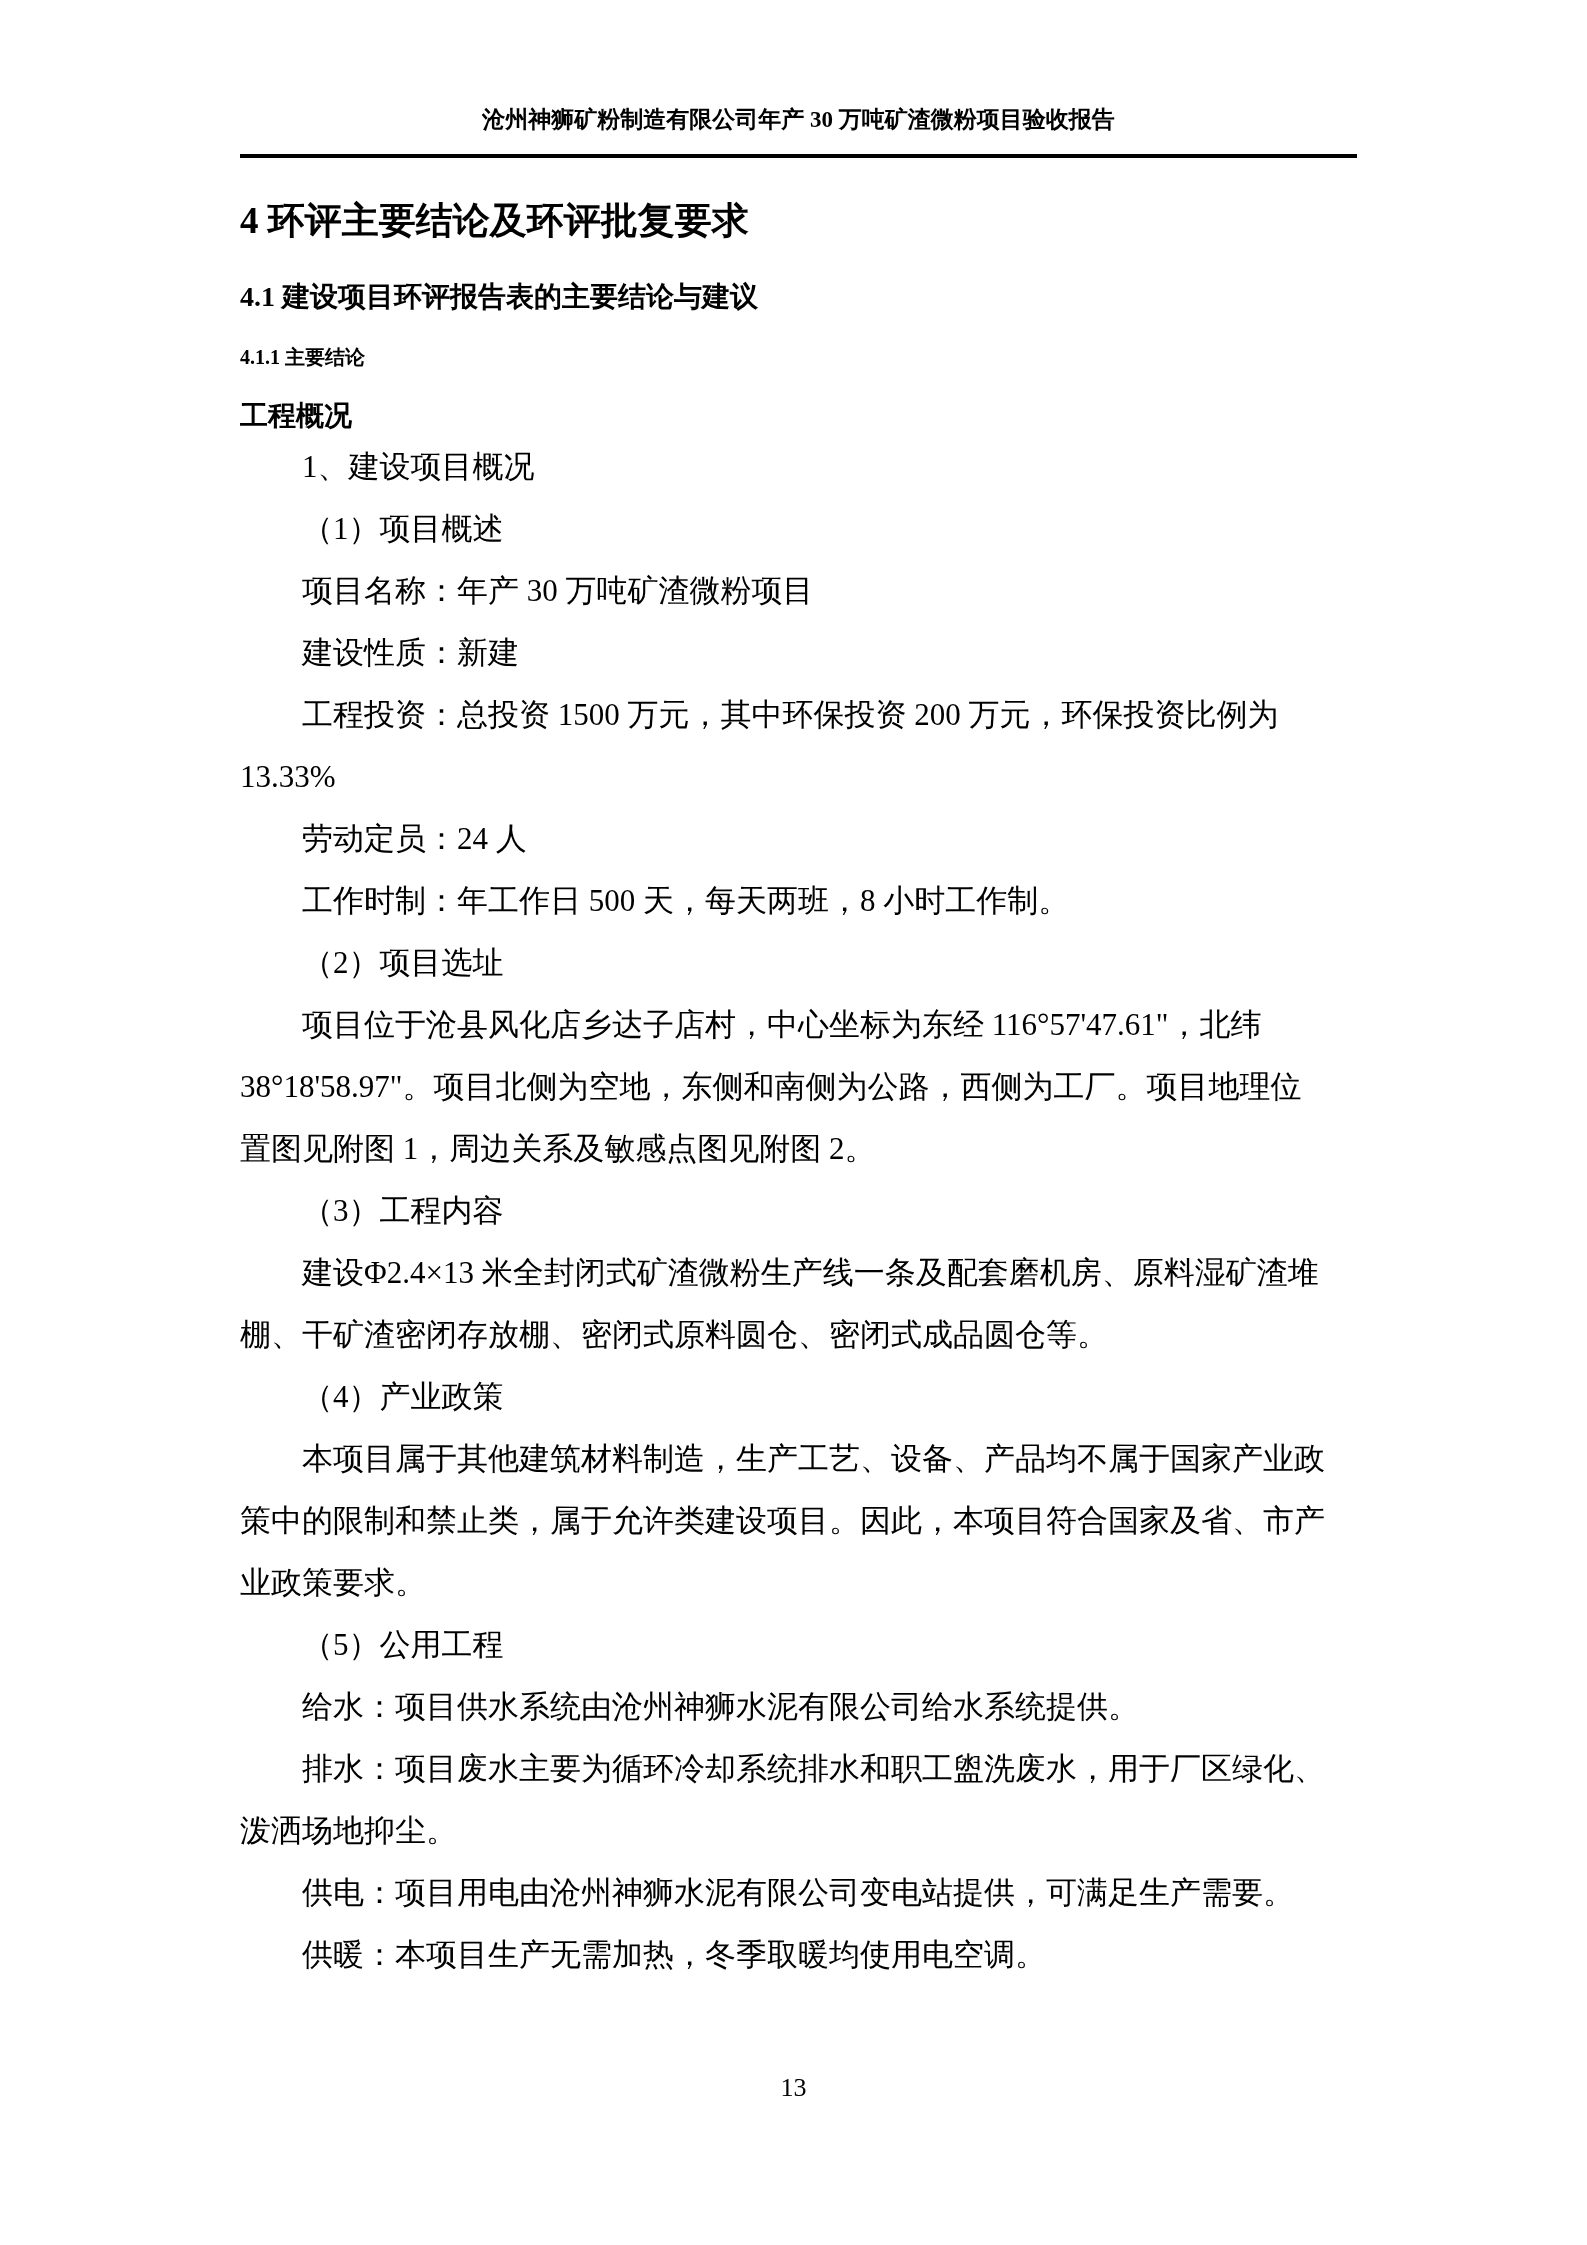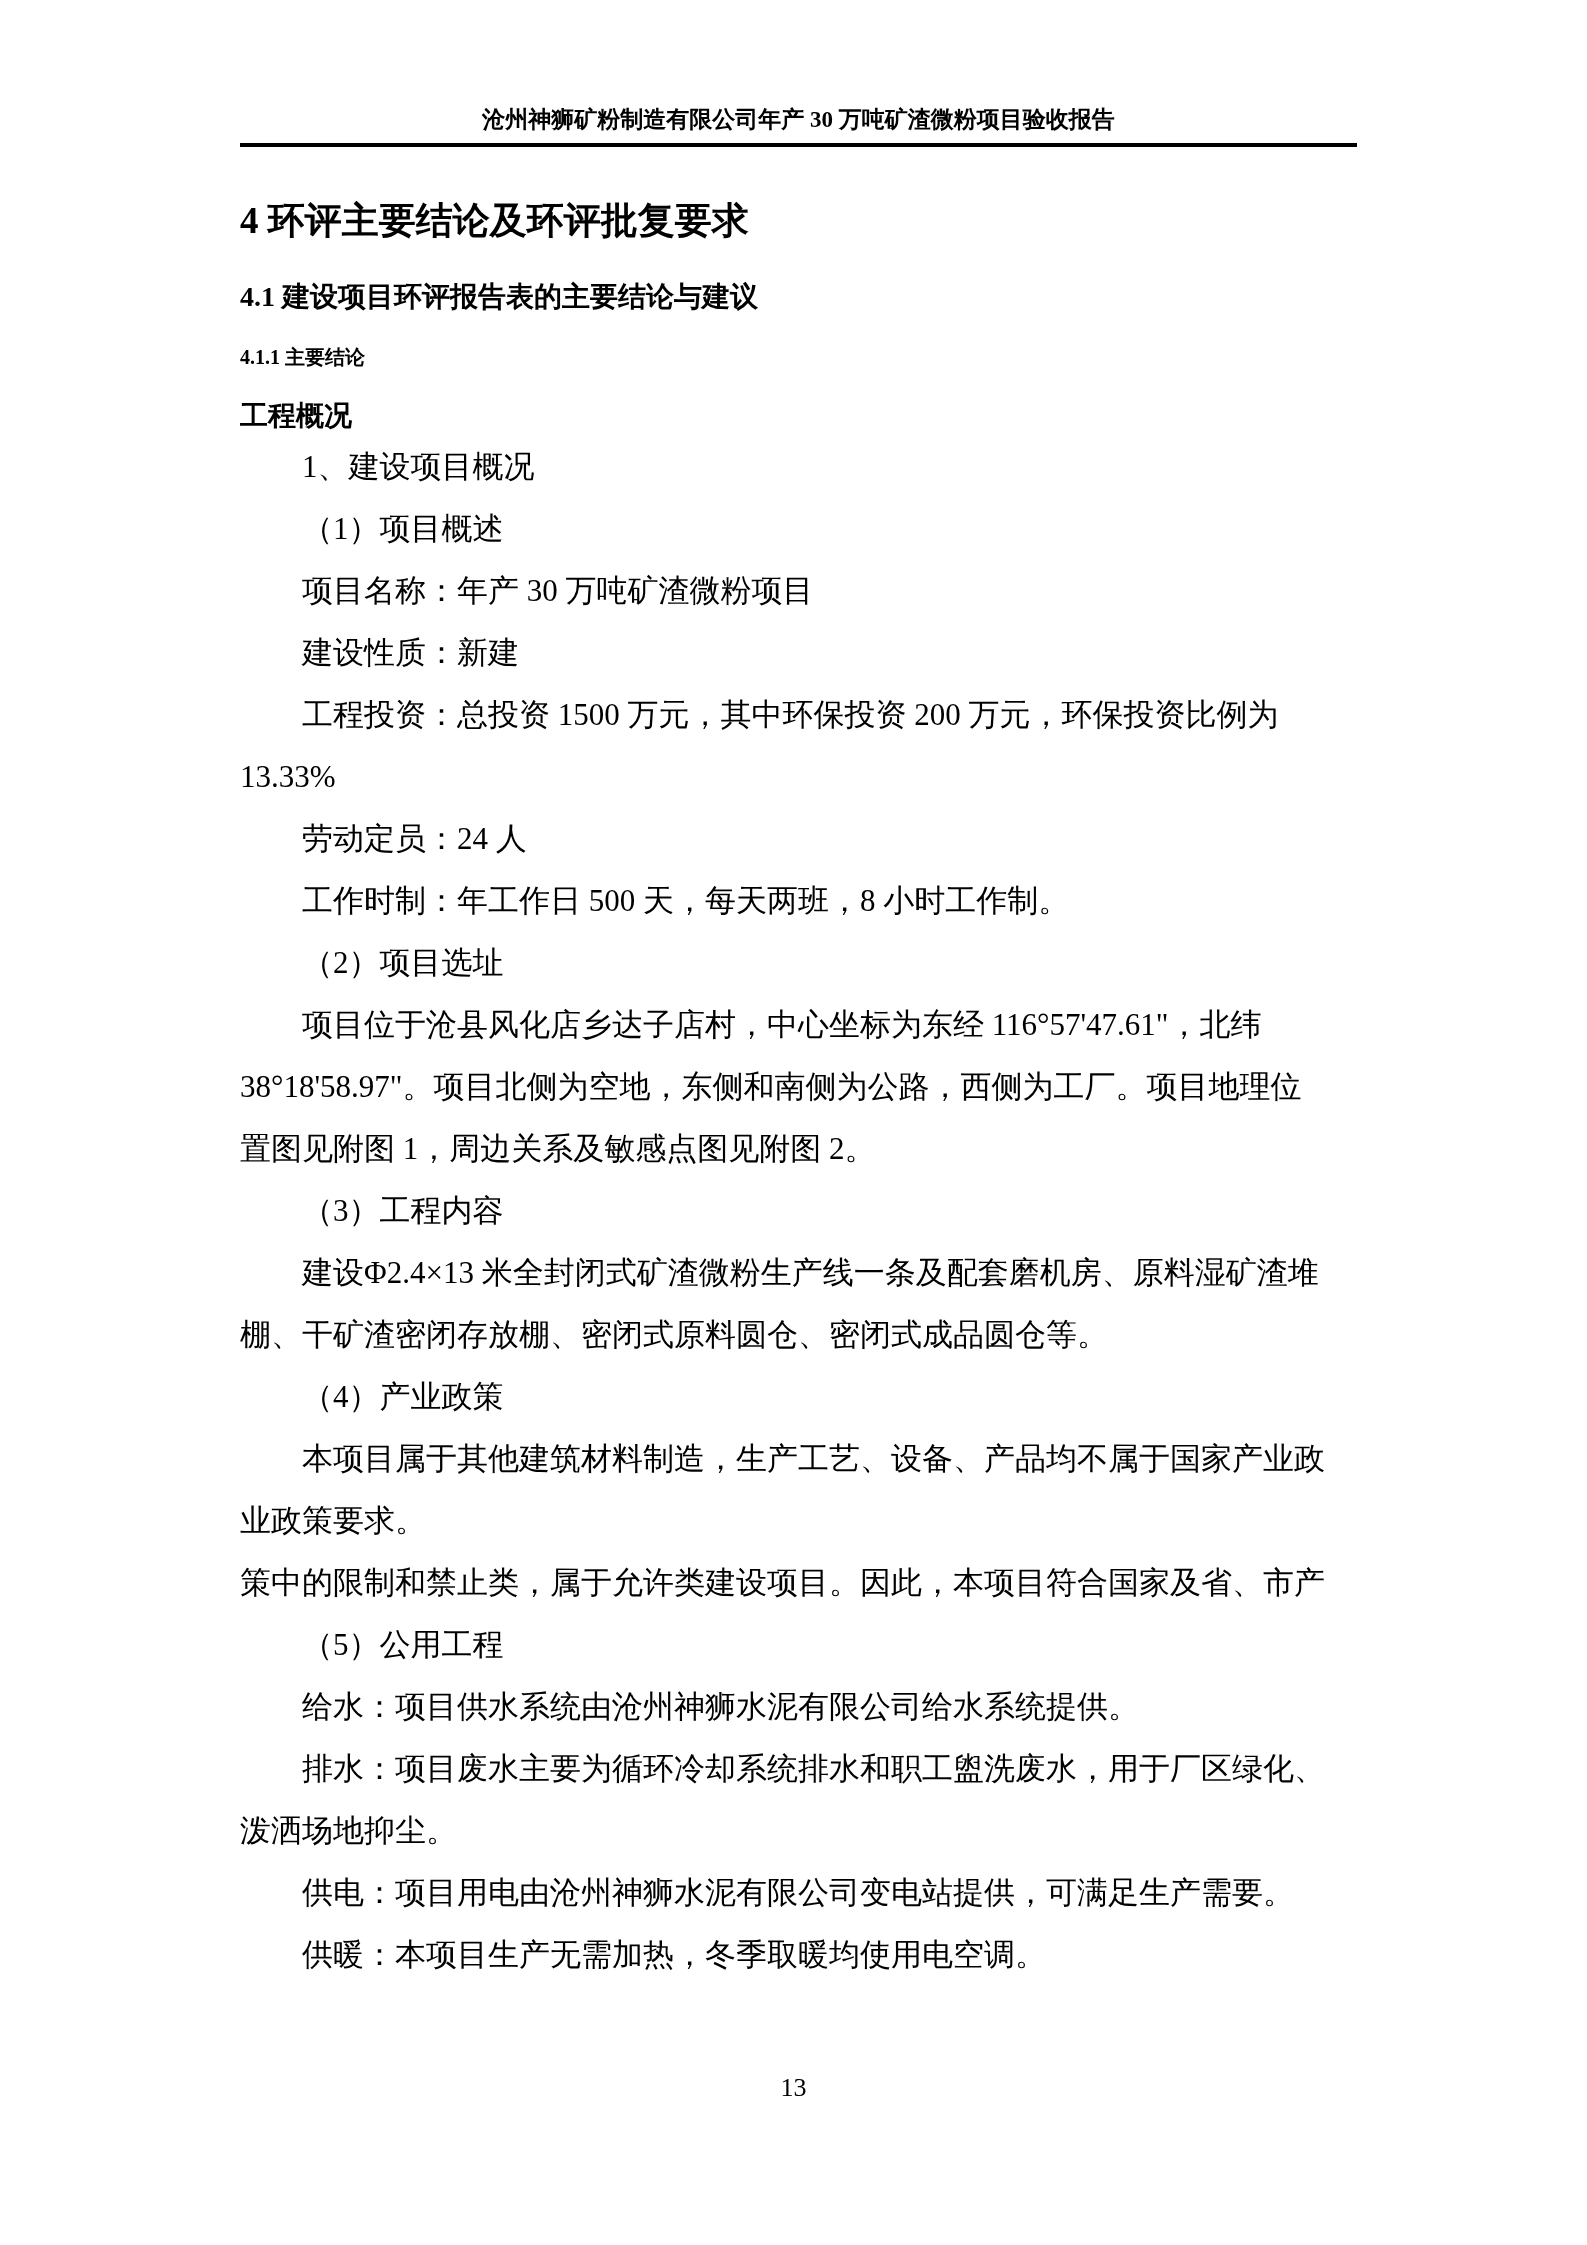--- a/index.html
+++ b/index.html
@@ -22,21 +22,21 @@
     overflow: hidden;
   }
   
   .doc-header {
     position: absolute;
     left: 240px;
     top: 103px;
     width: 1117px;
     text-align: center;
     border-bottom: 4px solid #000000;
-    padding-bottom: 7px;
+    padding-bottom: 18px;
   }
   .doc-header-text {
     font-size: 23px;
     font-weight: bold;
     line-height: 1.45;
     white-space: nowrap;
   }
   
   .content {
     position: absolute;
@@ -123,22 +123,22 @@
         <div class="line indent">工作时制：年工作日 500 天，每天两班，8 小时工作制。</div>
         <div class="line indent">（2）项目选址</div>
         <div class="line indent">项目位于沧县风化店乡达子店村，中心坐标为东经 116°57'47.61"，北纬</div>
         <div class="line">38°18'58.97"。项目北侧为空地，东侧和南侧为公路，西侧为工厂。项目地理位</div>
         <div class="line">置图见附图 1，周边关系及敏感点图见附图 2。</div>
         <div class="line indent">（3）工程内容</div>
         <div class="line indent">建设Φ2.4×13 米全封闭式矿渣微粉生产线一条及配套磨机房、原料湿矿渣堆</div>
         <div class="line">棚、干矿渣密闭存放棚、密闭式原料圆仓、密闭式成品圆仓等。</div>
         <div class="line indent">（4）产业政策</div>
         <div class="line indent">本项目属于其他建筑材料制造，生产工艺、设备、产品均不属于国家产业政</div>
+        <div class="line">策中的限制和禁止类，属于允许类建设项目。因此，本项目符合国家及省、市产</div>
         <div class="line">业政策要求。</div>
-        <div class="line">策中的限制和禁止类，属于允许类建设项目。因此，本项目符合国家及省、市产</div>
         <div class="line indent">（5）公用工程</div>
         <div class="line indent">给水：项目供水系统由沧州神狮水泥有限公司给水系统提供。</div>
         <div class="line indent">排水：项目废水主要为循环冷却系统排水和职工盥洗废水，用于厂区绿化、</div>
         <div class="line">泼洒场地抑尘。</div>
         <div class="line indent">供电：项目用电由沧州神狮水泥有限公司变电站提供，可满足生产需要。</div>
         <div class="line indent">供暖：本项目生产无需加热，冬季取暖均使用电空调。</div>
       </div>
   </main>
 
   <footer class="doc-footer">

